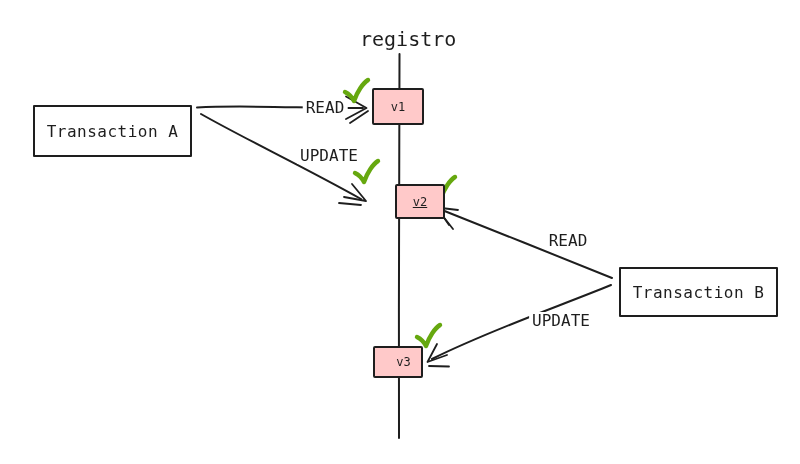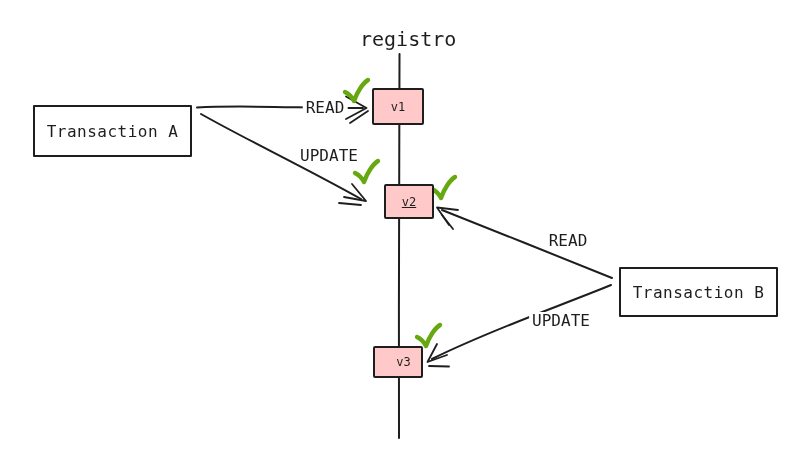--- a/index.html
+++ b/index.html
@@ -71,21 +71,21 @@
     border: 2px solid var(--ink);
     background: var(--version-fill);
     display: flex;
     align-items: center;
     justify-content: center;
     font-size: 12px;
     box-sizing: border-box;
     border-radius: 2px;
   }
   .ver-v1 { left: 372px; top: 88px;  width: 52px; height: 37px; }
-  .ver-v2 { left: 384px; top: 184px; width: 50px; height: 35px; text-decoration: underline; }
+  .ver-v2 { left: 395px; top: 184px; width: 50px; height: 35px; text-decoration: underline; }
   .ver-v3 { left: 373px; top: 346px; width: 50px; height: 32px; padding-left: 11px; }
   .edge-label {
     position: absolute;
     transform: translateX(-50%);
     background: var(--background);
     padding: 0 3px;
     font-size: 16px;
     line-height: 17px;
     white-space: nowrap;
     margin-left: 44px;

